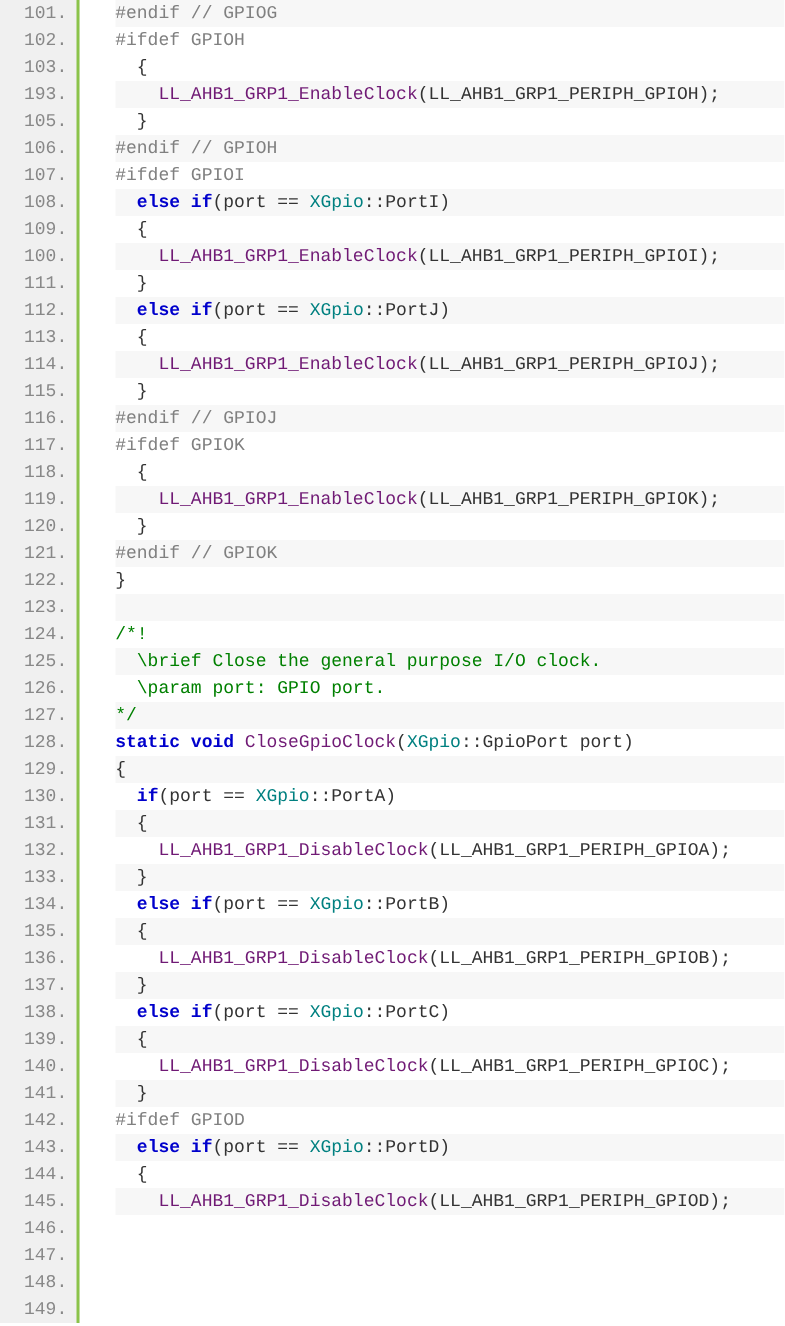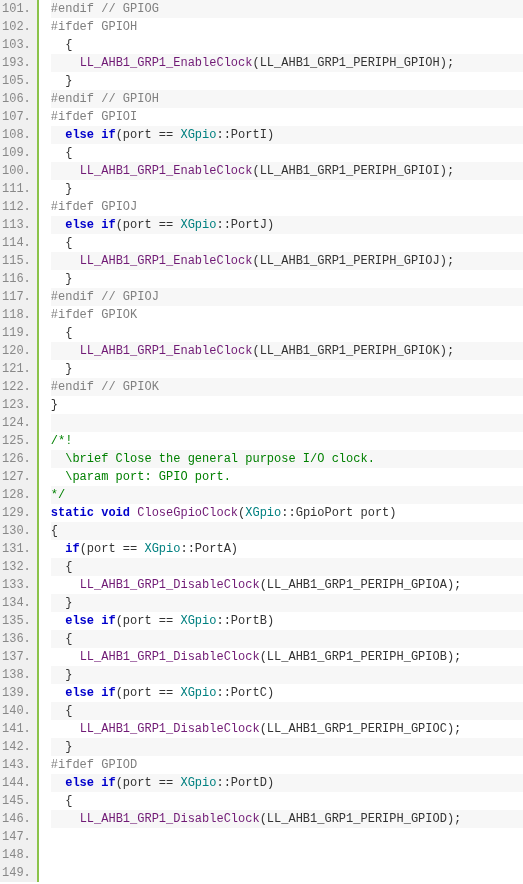--- a/index.html
+++ b/index.html
@@ -1,20 +1,20 @@
 <!DOCTYPE html>
 <html><head>
 <meta charset="utf-8">
 <style>
 * { margin: 0; padding: 0; box-sizing: border-box; }
 body { font-family: Consolas, 'Courier New', monospace; font-size: 12px; background: #fff; color: #333; line-height: 18px; }
 .editor { display: flex; }
-.gutter { background: #f0f0f0; border-right: 2px solid #8bc34a; text-align: right; padding: 0 6px 0 2px; color: #888; user-select: none; flex-shrink: 0; }
+.gutter { background: #f0f0f0; border-right: 2px solid #8bc34a; text-align: right; padding: 0 6px 0 16px; color: #888; user-select: none; flex-shrink: 0; }
 .gutter div { height: 18px; }
-.code { flex: 1; padding-left: 12px; }
+.code { flex: 1; padding-left: 24px; }
 .code .line { height: 18px; white-space: pre; }
 .code .line.stripe { background: #f7f7f7; }
 .pp { color: #808080; }
 .kw { color: #0000cc; font-weight: bold; }
 .cls { color: #008080; }
 .fn { color: #701a75; }
 .br { color: #333; }
 .cm { color: #008000; }
 </style>
 </head>
@@ -77,21 +77,20 @@
       <div class="line"><span class="pp">#ifdef</span><span class="pp"> GPIOH</span></div>
       <div class="line"><span class="br">  {</span></div>
       <div class="line stripe"><span>    </span><span class="fn">LL_AHB1_GRP1_EnableClock</span><span>(LL_AHB1_GRP1_PERIPH_GPIOH);</span></div>
       <div class="line"><span class="br">  }</span></div>
       <div class="line stripe"><span class="pp">#endif</span><span class="pp"> // GPIOH</span></div>
       <div class="line"><span class="pp">#ifdef</span><span class="pp"> GPIOI</span></div>
       <div class="line stripe"><span>  </span><span class="kw">else if</span><span>(port == </span><span class="cls">XGpio</span><span>::PortI)</span></div>
       <div class="line"><span class="br">  {</span></div>
       <div class="line stripe"><span>    </span><span class="fn">LL_AHB1_GRP1_EnableClock</span><span>(LL_AHB1_GRP1_PERIPH_GPIOI);</span></div>
       <div class="line"><span class="br">  }</span></div>
-      <div class="line"><span class="pp">#ifdef</span><span class="pp"> GPIOJ</span></div>
       <div class="line stripe"><span>  </span><span class="kw">else if</span><span>(port == </span><span class="cls">XGpio</span><span>::PortJ)</span></div>
       <div class="line"><span class="br">  {</span></div>
       <div class="line stripe"><span>    </span><span class="fn">LL_AHB1_GRP1_EnableClock</span><span>(LL_AHB1_GRP1_PERIPH_GPIOJ);</span></div>
       <div class="line"><span class="br">  }</span></div>
       <div class="line stripe"><span class="pp">#endif</span><span class="pp"> // GPIOJ</span></div>
       <div class="line"><span class="pp">#ifdef</span><span class="pp"> GPIOK</span></div>
       <div class="line"><span class="br">  {</span></div>
       <div class="line stripe"><span>    </span><span class="fn">LL_AHB1_GRP1_EnableClock</span><span>(LL_AHB1_GRP1_PERIPH_GPIOK);</span></div>
       <div class="line"><span class="br">  }</span></div>
       <div class="line stripe"><span class="pp">#endif</span><span class="pp"> // GPIOK</span></div>

